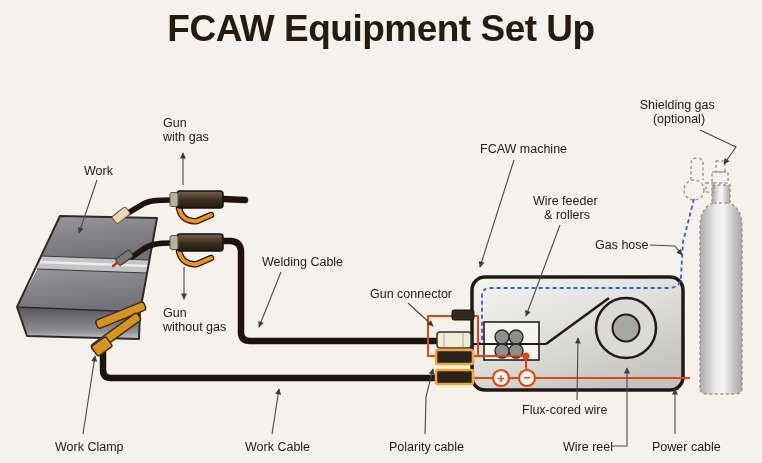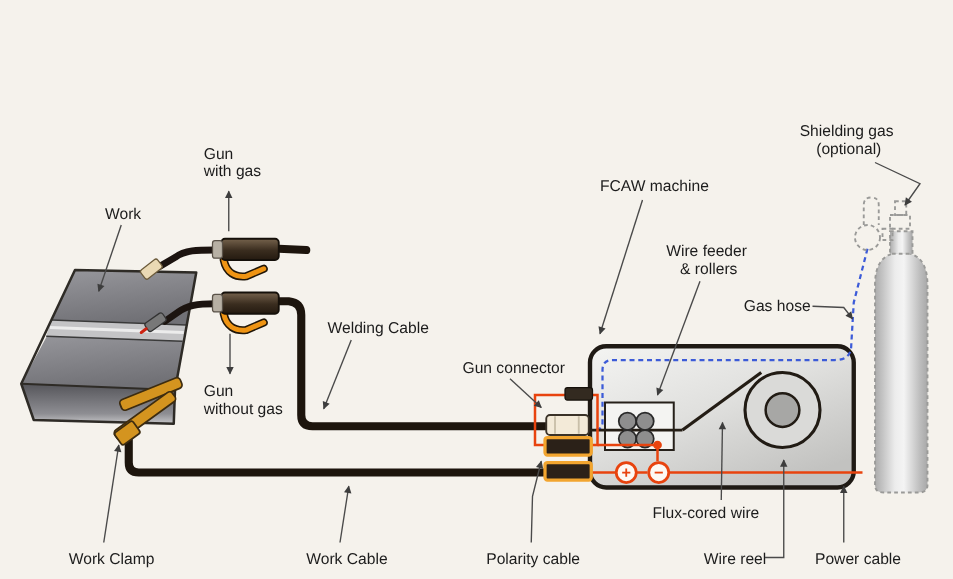--- a/index.html
+++ b/index.html
@@ -13,20 +13,21 @@
   .cable{stroke:#1d150d;stroke-width:6.5;fill:none;stroke-linecap:round;stroke-linejoin:round;}
   .red{stroke:#e8430e;stroke-width:2;fill:none;}
   .bluedash{stroke:#3c5bd8;stroke-width:1.8;fill:none;stroke-dasharray:4 3;}
   .cyl{stroke:#9a9a98;stroke-width:1.5;stroke-dasharray:3 2.5;}
   .polsym{font-size:13px;font-weight:bold;fill:#e8430e;text-anchor:middle;}
 </style>
 </head>
 <body>
 
 <div id="stage">
+  <div id="title">FCAW Equipment Set Up</div>
 
   <svg width="762" height="463" viewBox="0 0 762 463">
     <defs>
       <marker id="arr" markerWidth="8" markerHeight="8" refX="5.4" refY="3" orient="auto">
         <path d="M0.5,0.3 L6,3 L0.5,5.7 Z" fill="#3d3d3d"></path>
       </marker>
       <linearGradient id="machineGrad" x1="0" y1="0" x2="0.7" y2="1">
         <stop offset="0" stop-color="#f4f4f2"></stop>
           <stop offset="0.5" stop-color="#e0e0de"></stop>
           <stop offset="1" stop-color="#c2c2c0"></stop>

